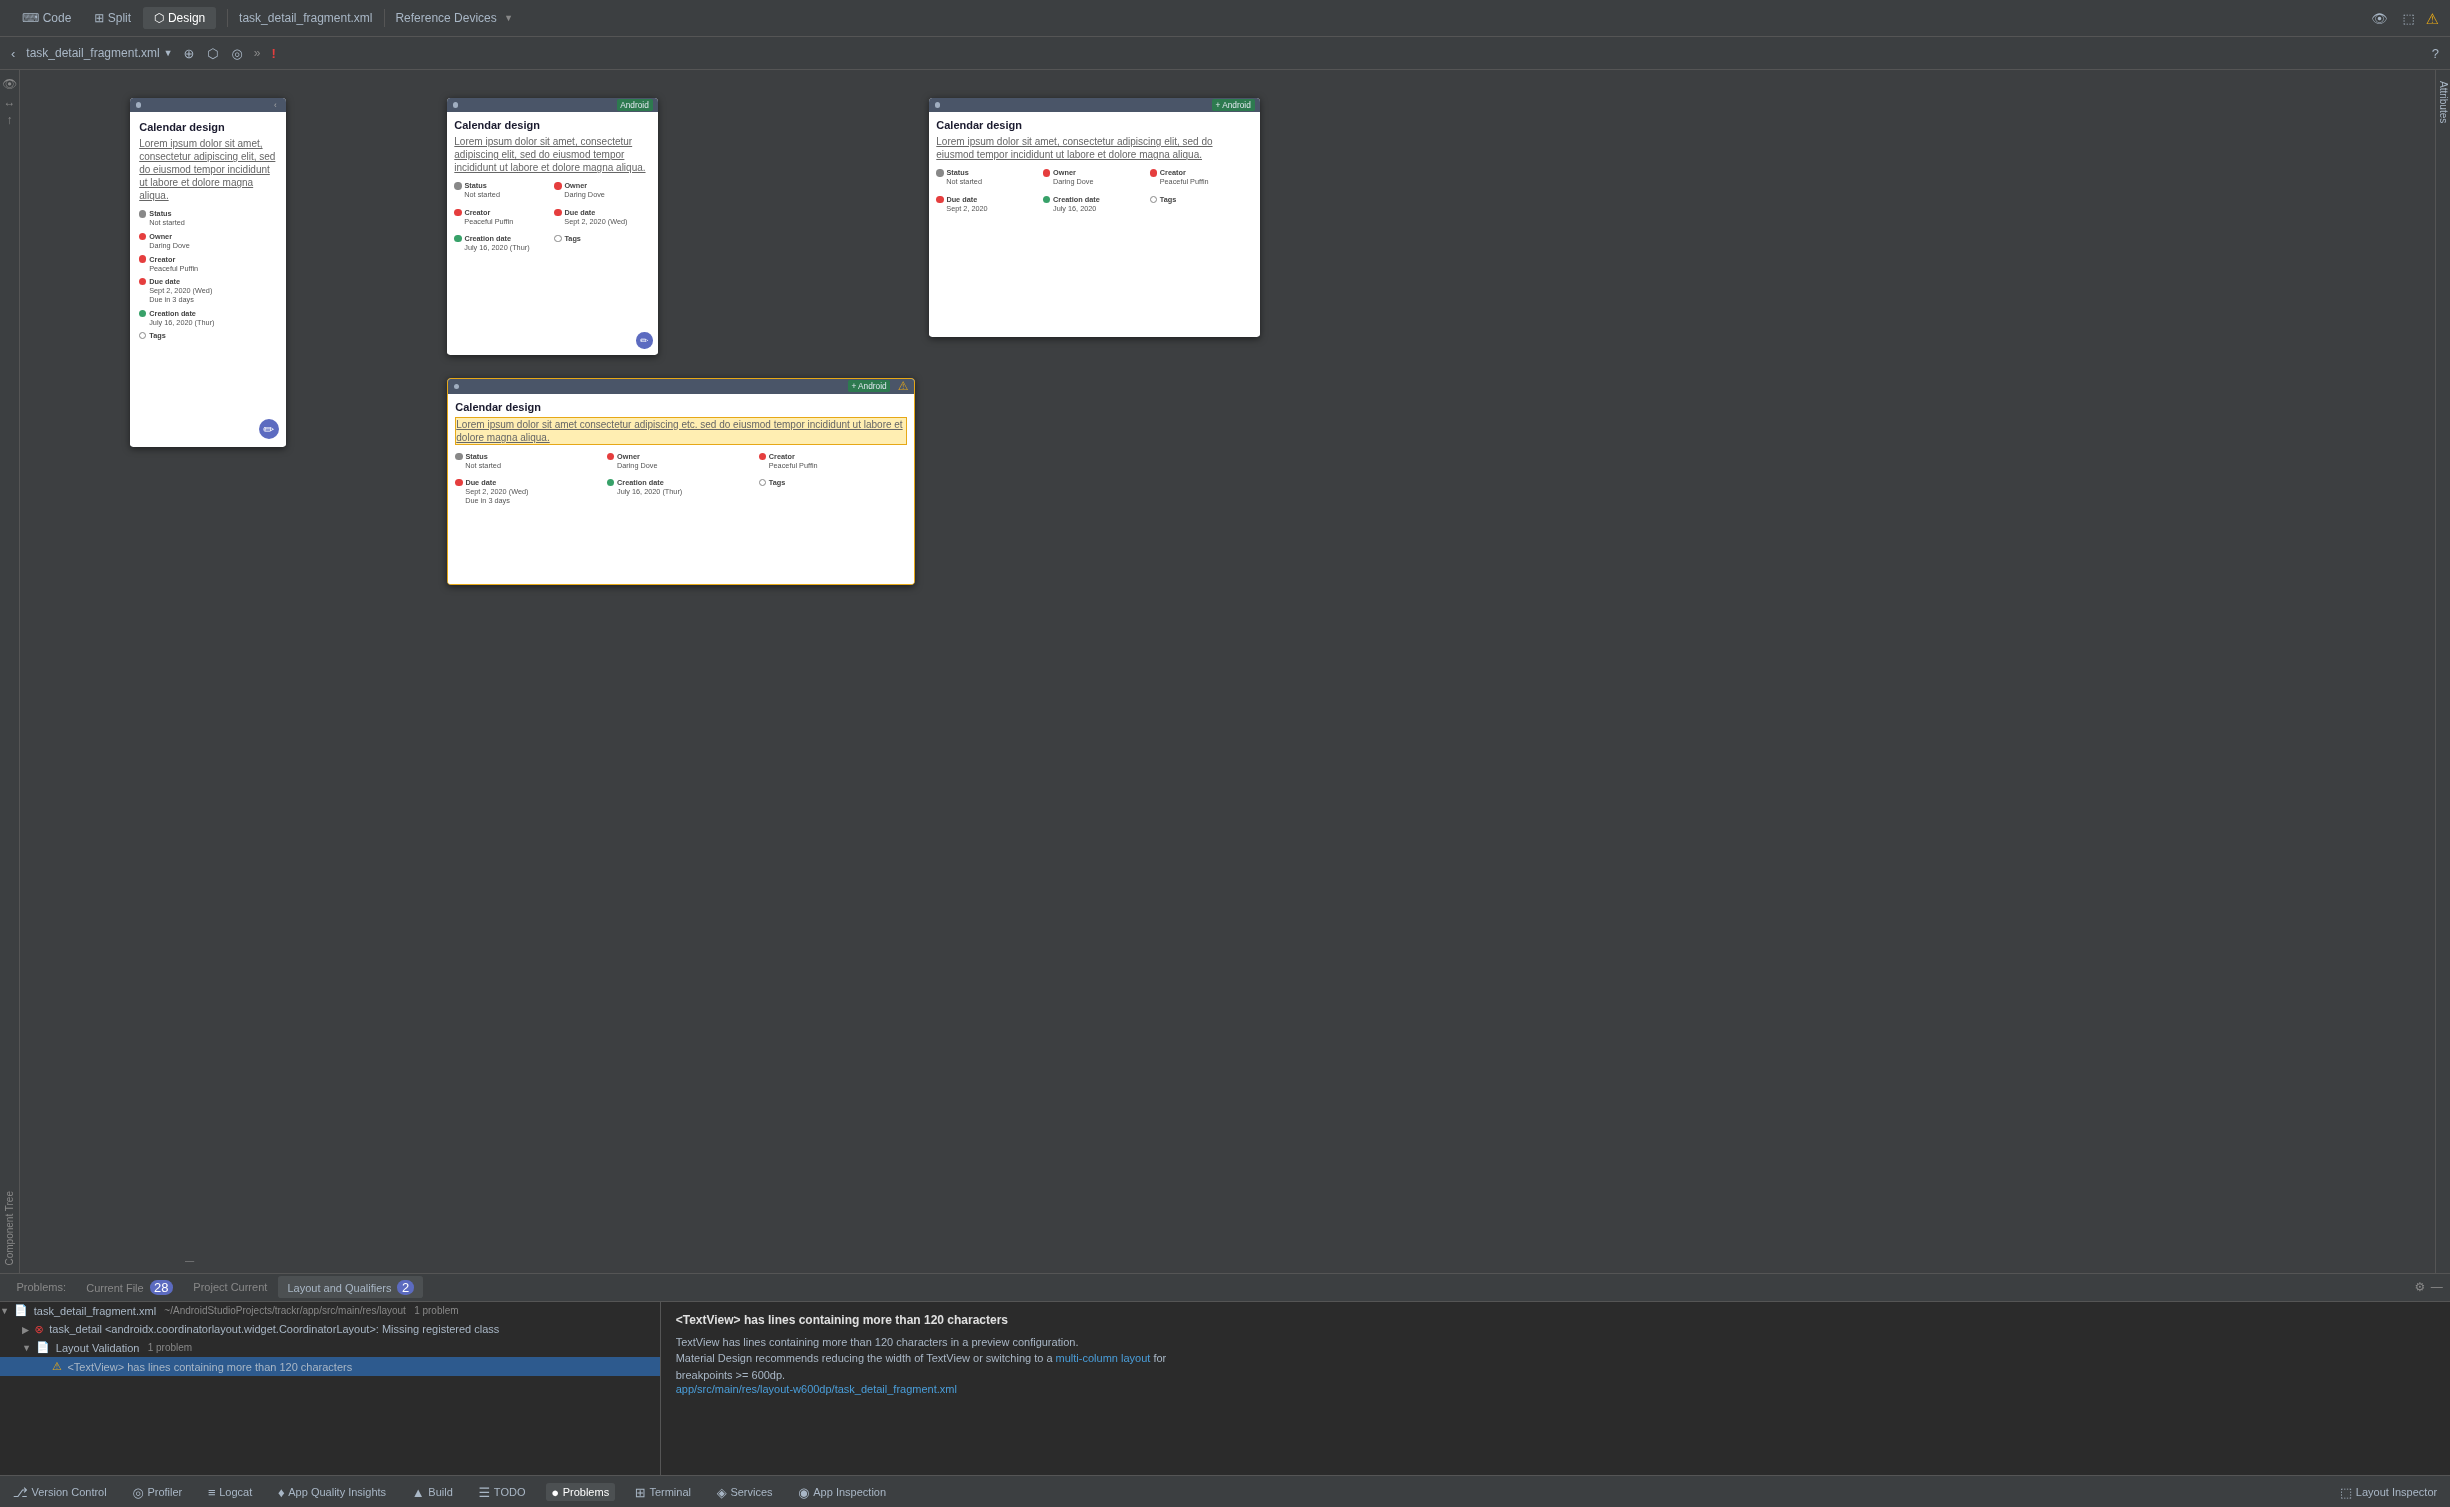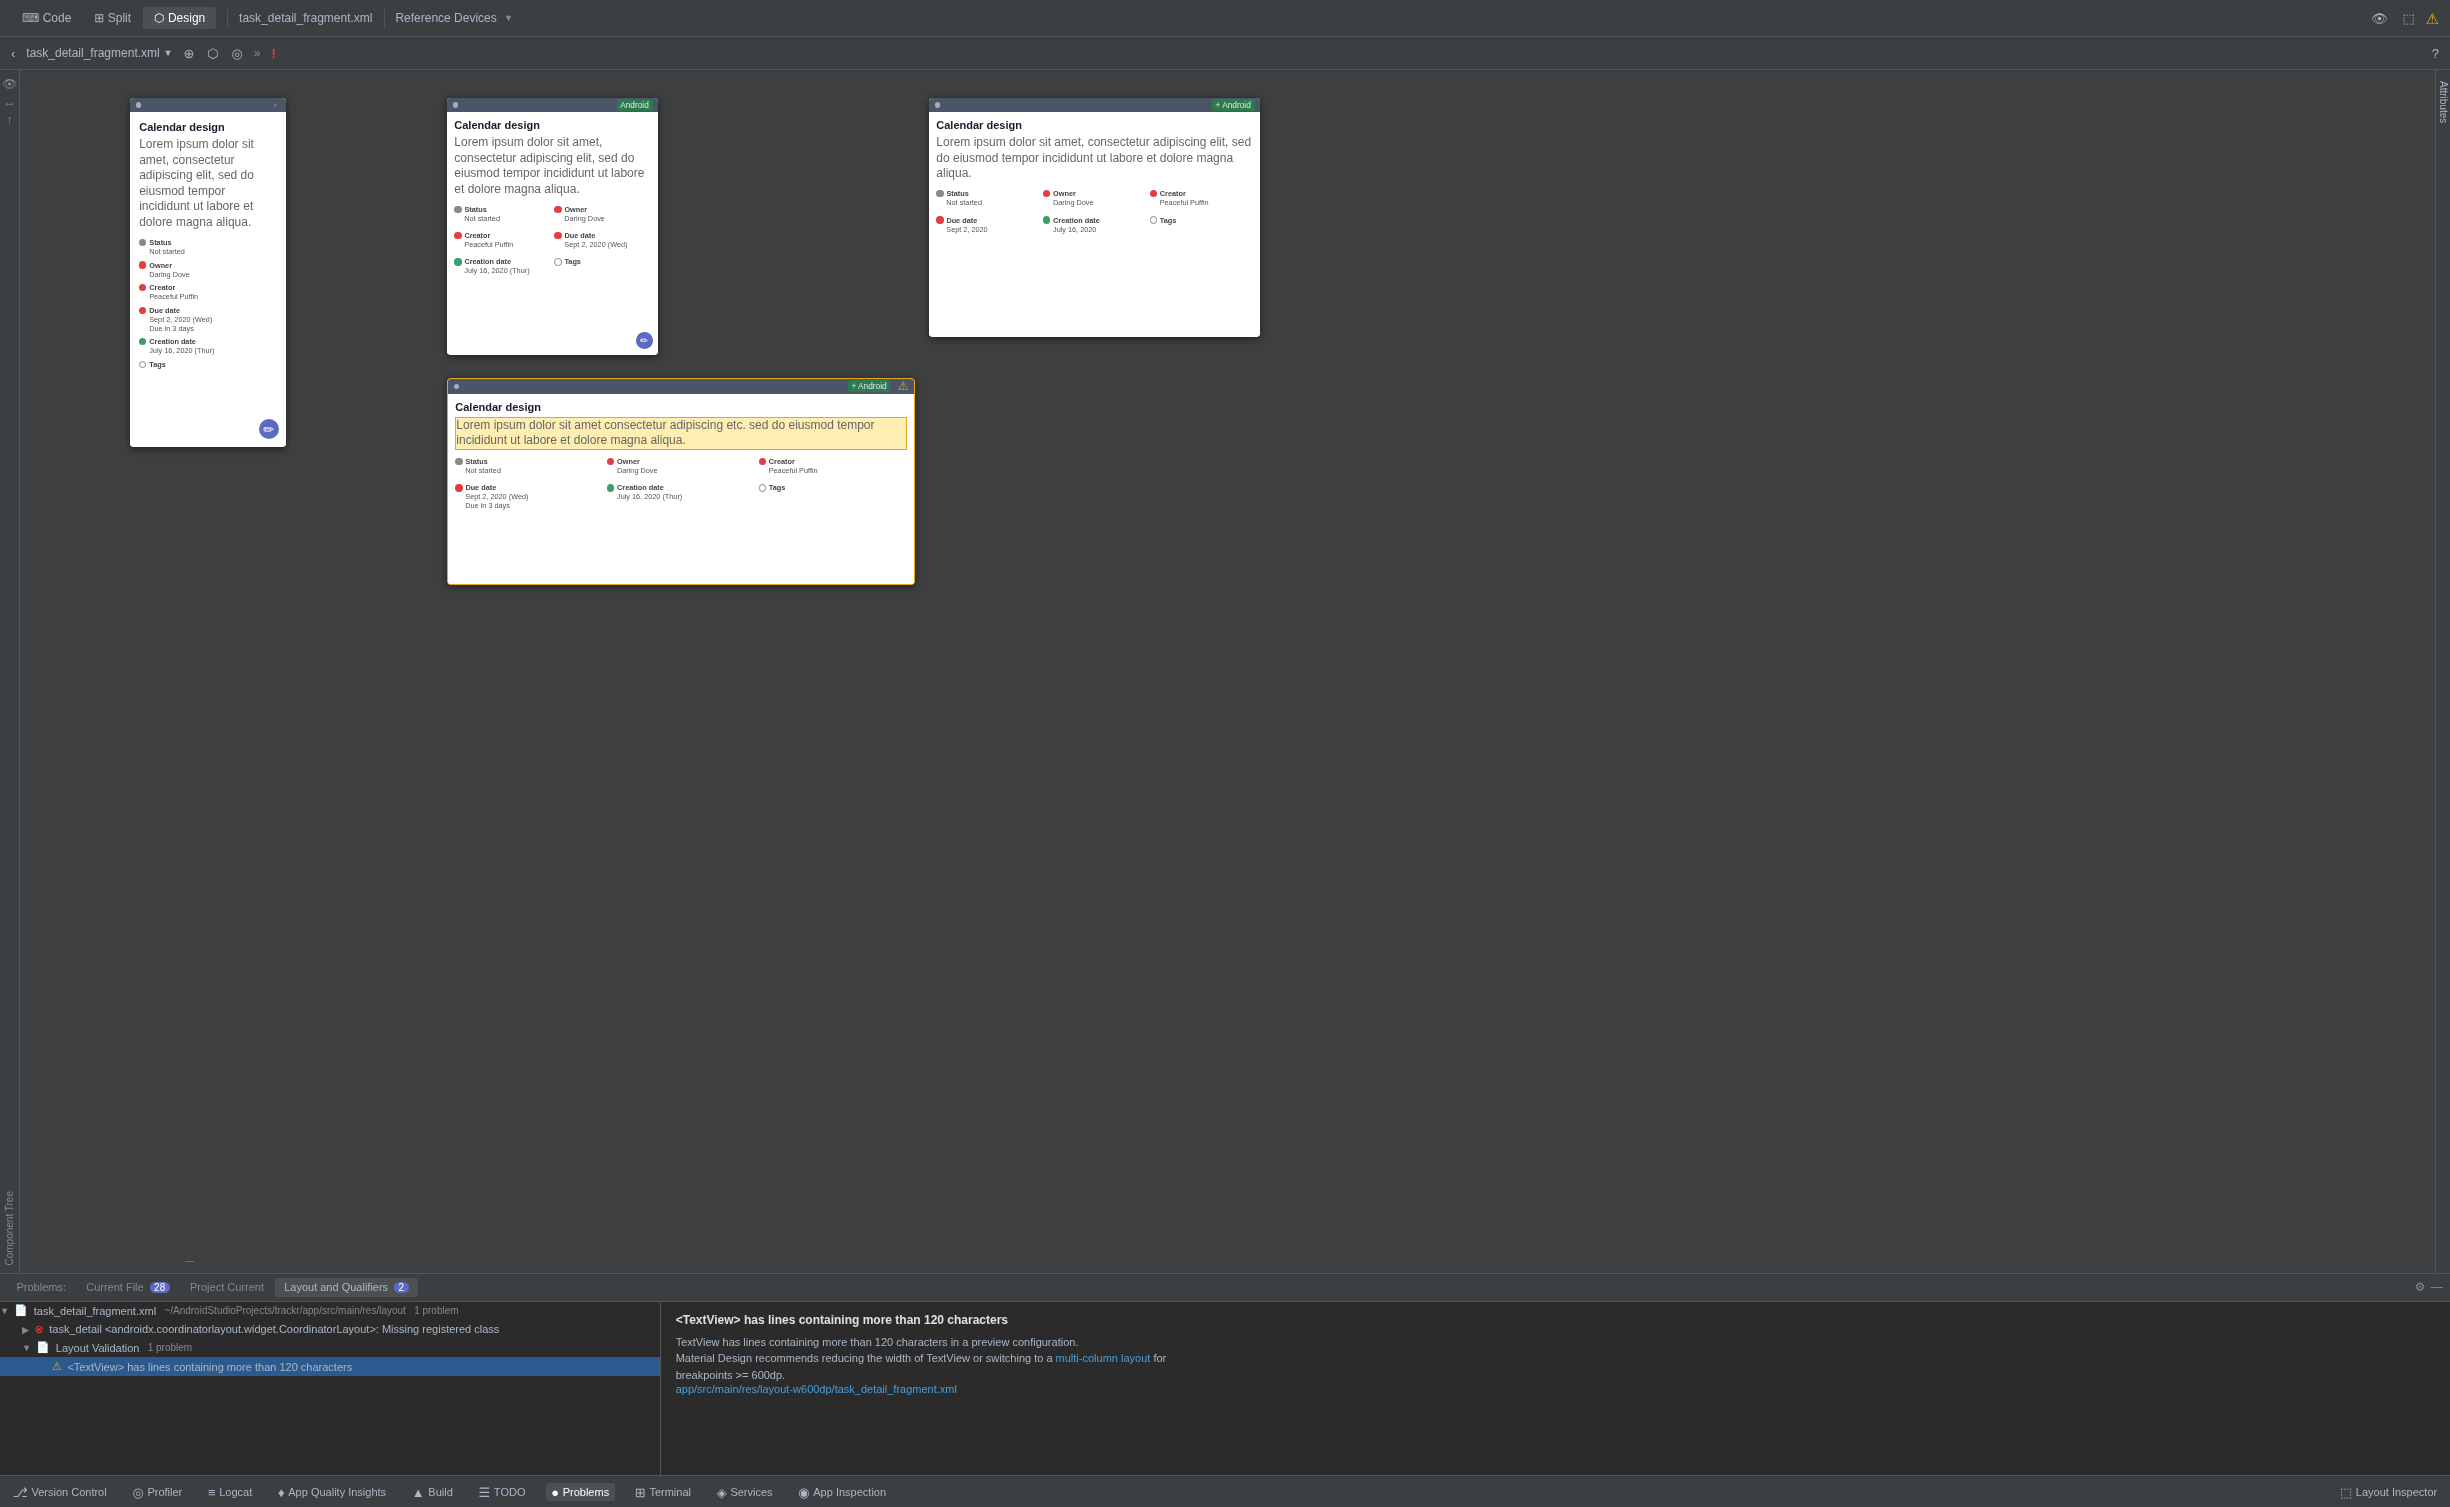--- a/index.html
+++ b/index.html
@@ -147,24 +147,25 @@
       padding: 9.2px;
       color: #333;
     }
     .device-content h3 {
       font-size: 11px;
       font-weight: 600;
       color: #1a1a2e;
       margin-bottom: 3.7px;
     }
     .device-content p.desc {
-      font-size: 12px;
+      font-size: 10px;
       color: #666;
       line-height: 1.3;
       margin-bottom: 7.3px;
+      text-decoration: underline;
     }
     .field-row {
       margin-bottom: 4.6px;
     }
     .field-label {
       font-size: 7.3px;
       font-weight: 600;
       color: #444;
       display: flex;
       align-items: center;
@@ -239,21 +240,21 @@
     }
     .problems-tab.active {
       color: #a9b7c6;
       background: #4c5052;
     }
     .problems-tab .badge {
       background: #5c6bc0;
       color: white;
       border-radius: 7.3px;
       padding: 0 4.6px;
-      font-size: 10px;
+      font-size: 13px;
       margin-left: 2.8px;
     }
     .problems-settings {
       margin-left: auto;
       display: flex;
       gap: 5.5px;
       color: #888;
       cursor: pointer;
     }
     .problems-content {

